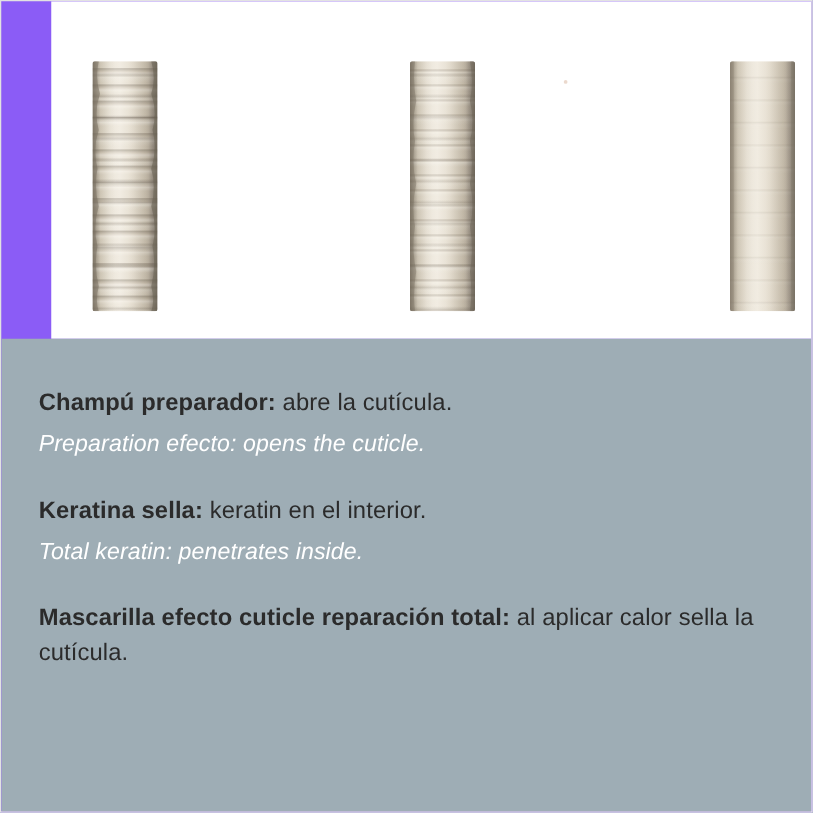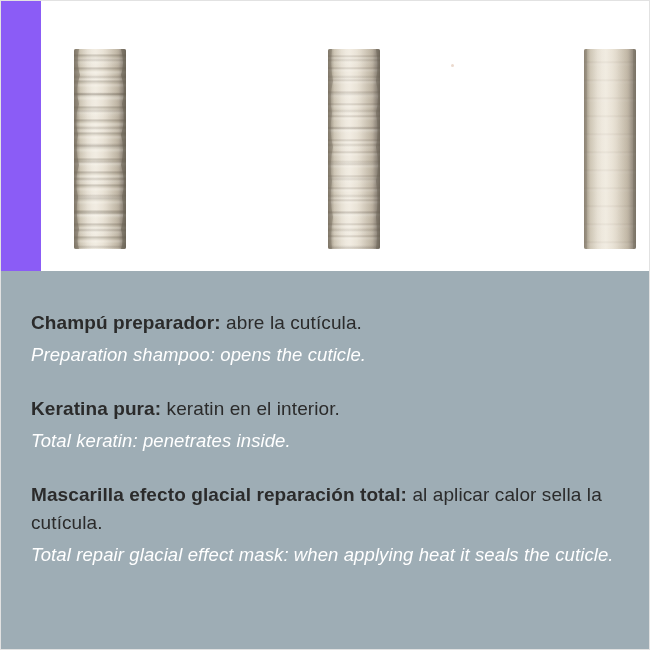--- a/index.html
+++ b/index.html
@@ -217,31 +217,30 @@
       </div>
     </div>
   </div>
 
   <div class="panel">
 
     <div class="block">
       <div class="line-es">
         <span class="bold">Champú preparador:</span><span> abre la cutícula.</span>
       </div>
-      <div class="line-en">Preparation shampoo: opens the cuticle.</div>
+      <div class="line-en">Preparation efecto: opens the cuticle.</div>
     </div>
 
     <div class="block">
       <div class="line-es">
-        <span class="bold">Keratina pura:</span><span> keratin en el interior.</span>
+        <span class="bold">Keratina sella:</span><span> keratin en el interior.</span>
       </div>
       <div class="line-en">Total keratin: penetrates inside.</div>
     </div>
 
     <div class="block">
       <div class="line-es">
-        <span class="bold">Mascarilla efecto glacial reparación total:</span><span> al aplicar calor sella la cutícula.</span>
-      </div>
-      <div class="line-en">Total repair glacial effect mask: when applying heat it seals the cuticle.</div>
+        <span class="bold">Mascarilla efecto cuticle reparación total:</span><span> al aplicar calor sella la cutícula.</span>
+      </div>
     </div>
 
   </div>
 </div>
 
 </body></html>

